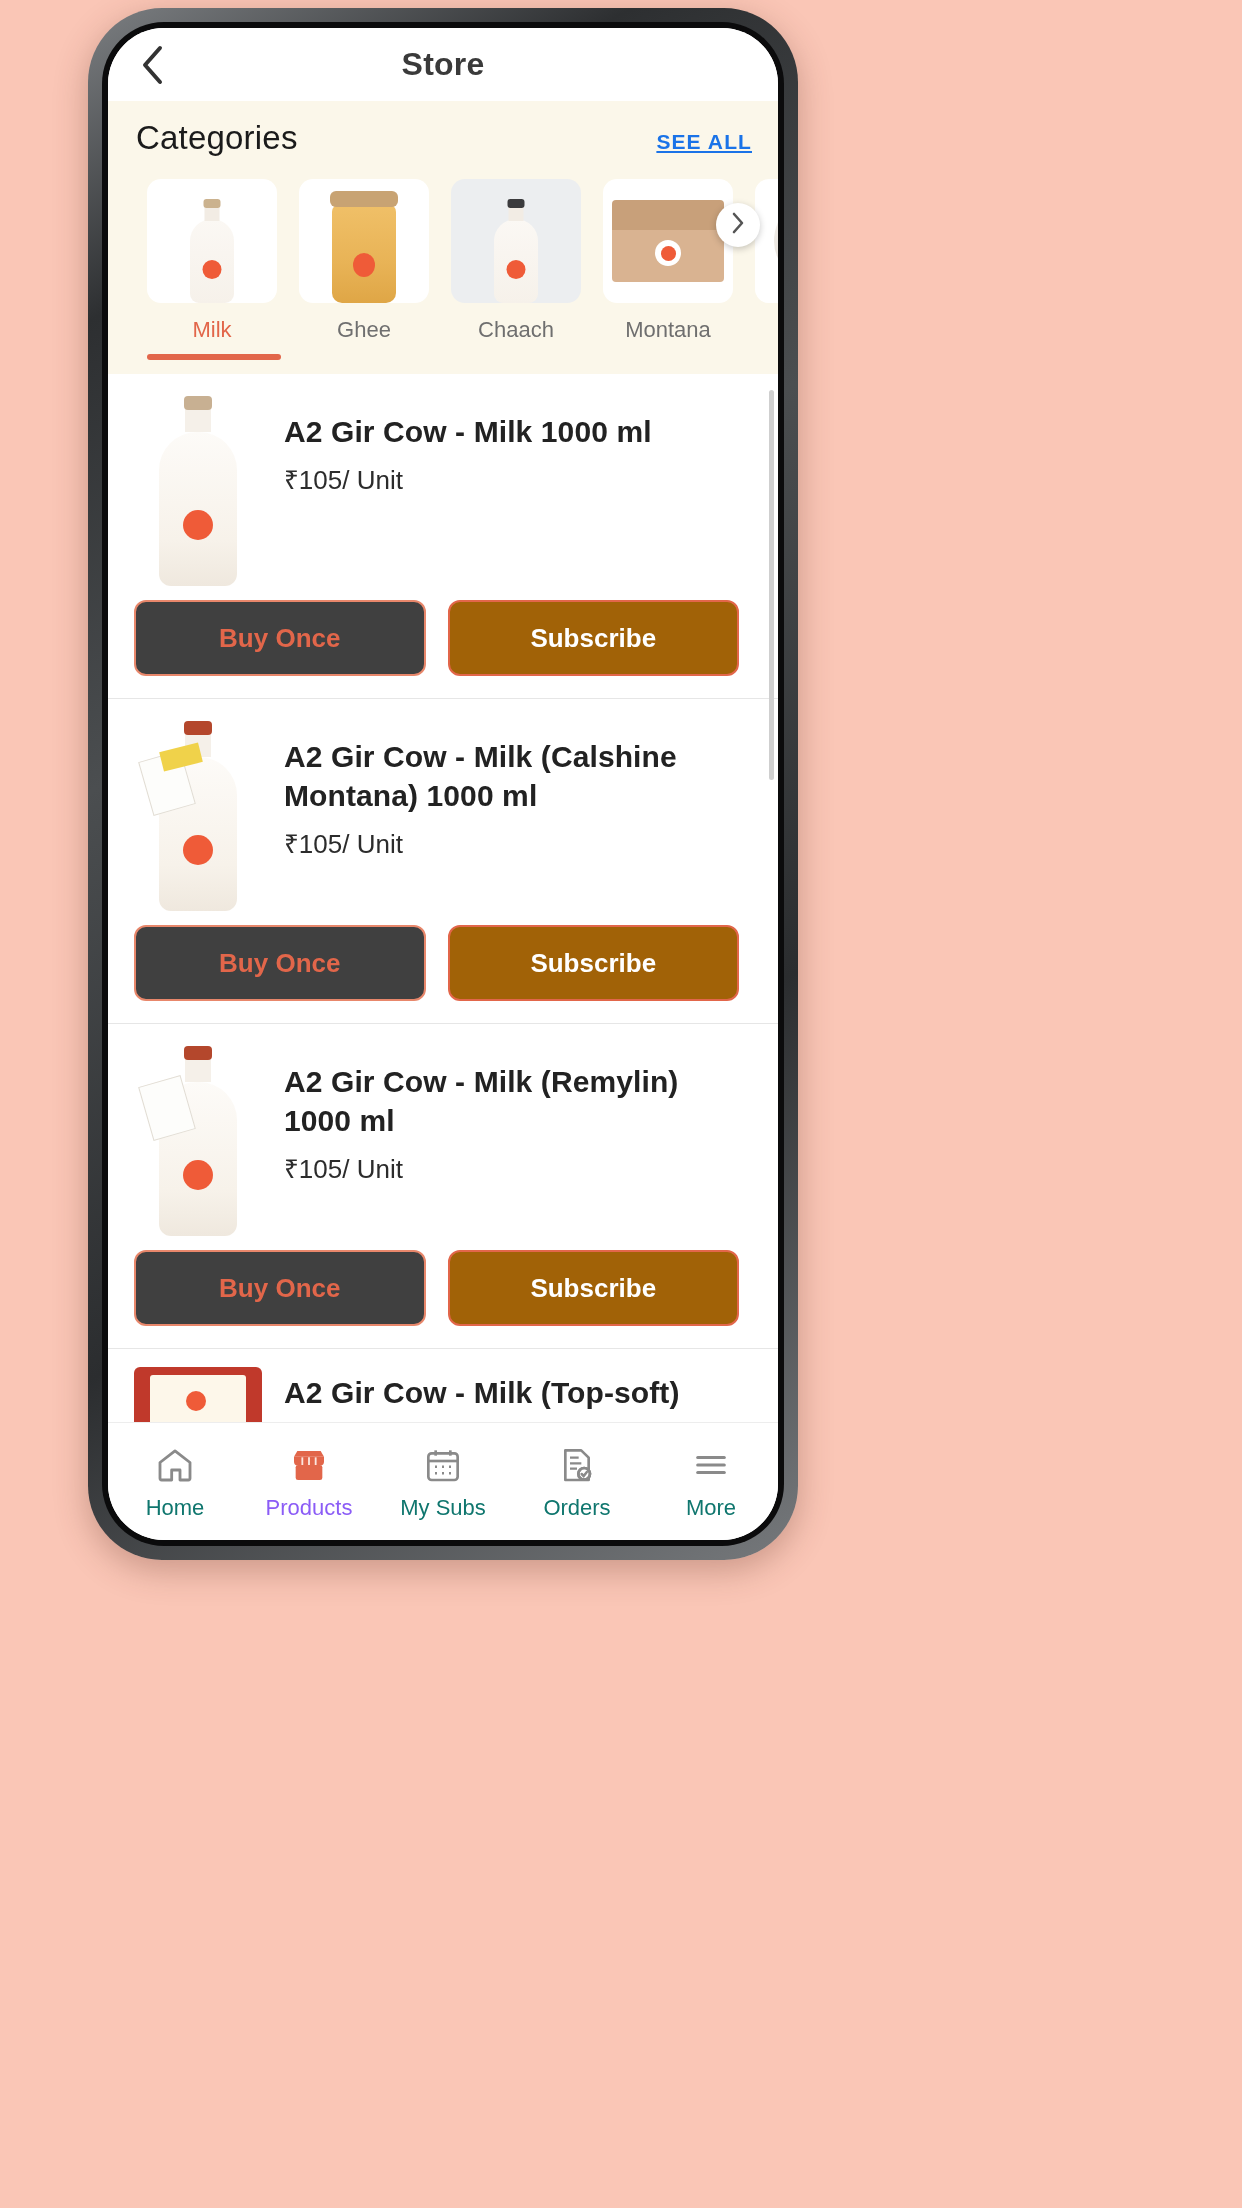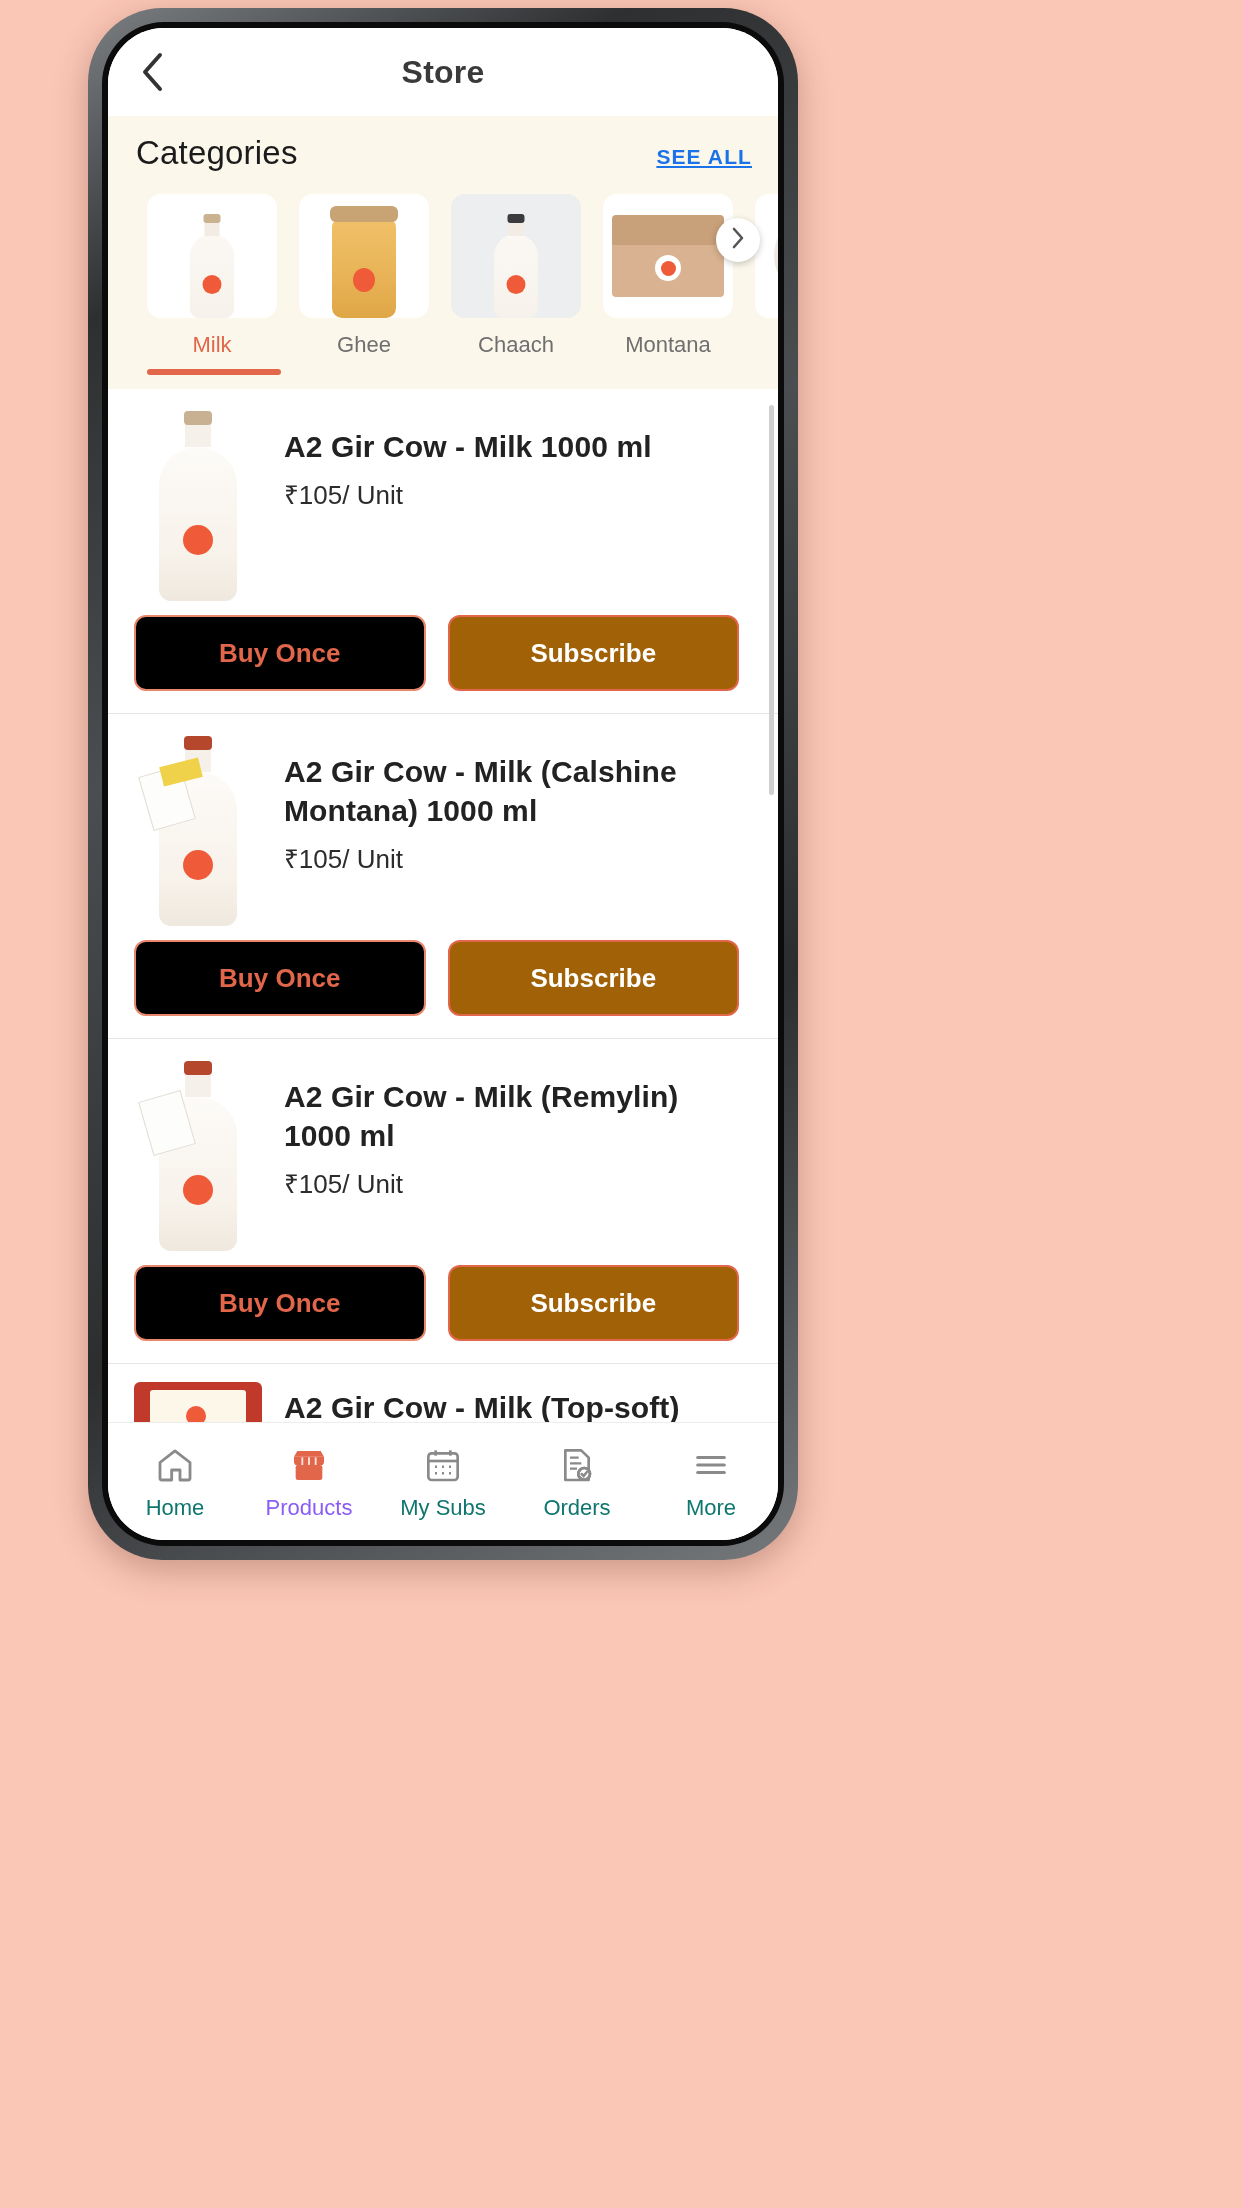--- a/index.html
+++ b/index.html
@@ -38,21 +38,21 @@
     position: absolute; right: 792px; width: 9px;
     background: linear-gradient(90deg,#4a4d4f,#8b8e91);
     border-radius: 0 5px 5px 0;
   }
   .btn-a { top: 286px; height: 118px; }
   .btn-b { top: 560px; height: 80px; }
   .btn-c { top: 655px; height: 22px; }
 
   
   .app-header {
-    position: relative; height: 88px; background: #fff;
+    position: relative; height: 73px; background: #fff;
     display: flex; align-items: center; flex-shrink: 0;
   }
   .back-btn {
     width: 66px; height: 66px; margin-left: 12px;
     display: flex; align-items: center; justify-content: center;
     cursor: pointer;
   }
   .back-btn svg { display:block; }
   .header-title {
     position: absolute; left: 0; right: 0; text-align: center;
@@ -197,21 +197,21 @@
   }
   .p-price { margin-top: 10px; font-size: 26px; color: #2c2c2c; }
   .p-actions {
     display: flex; gap: 22px; padding: 14px 26px 22px 26px;
   }
   .btn {
     flex: 1; height: 76px; border-radius: 12px;
     display: flex; align-items: center; justify-content: center;
     font-size: 26px; font-weight: 700; cursor: pointer;
   }
-  .btn-once { background: #000000; border: 2px solid #e8876b; color: #e2664a; }
+  .btn-once { background: #404040; border: 2px solid #e8876b; color: #e2664a; }
   .btn-sub { background: #a16207; color: #fff; border: 2px solid #e2664a; }
 
   
   .photo-tall { position:relative; width:78px; height:190px; }
   .photo-tall .neck{position:absolute;left:50%;transform:translateX(-50%);top:0;width:26px;height:36px;background:#f5f0e9;border-radius:5px 5px 0 0;}
   .photo-tall .cap{position:absolute;left:50%;transform:translateX(-50%);top:0;width:28px;height:14px;border-radius:4px;background:#c8b092;}
   .photo-tall .cap.red{background:#b4472c;}
   .photo-tall .body{position:absolute;bottom:0;left:0;width:78px;height:154px;border-radius:38px 38px 12px 12px;background:linear-gradient(180deg,#fdfbf8 0%,#f7f2ea 70%,#efe8de 100%);}
   .photo-tall .mark{position:absolute;left:50%;transform:translateX(-50%);bottom:46px;width:30px;height:30px;border-radius:50%;background:#ef5b38;}
   .photo-tall .tag{position:absolute;left:-14px;top:34px;width:44px;height:56px;background:#fdfdfb;border:1px solid #e2ddd4;transform:rotate(-16deg);}

